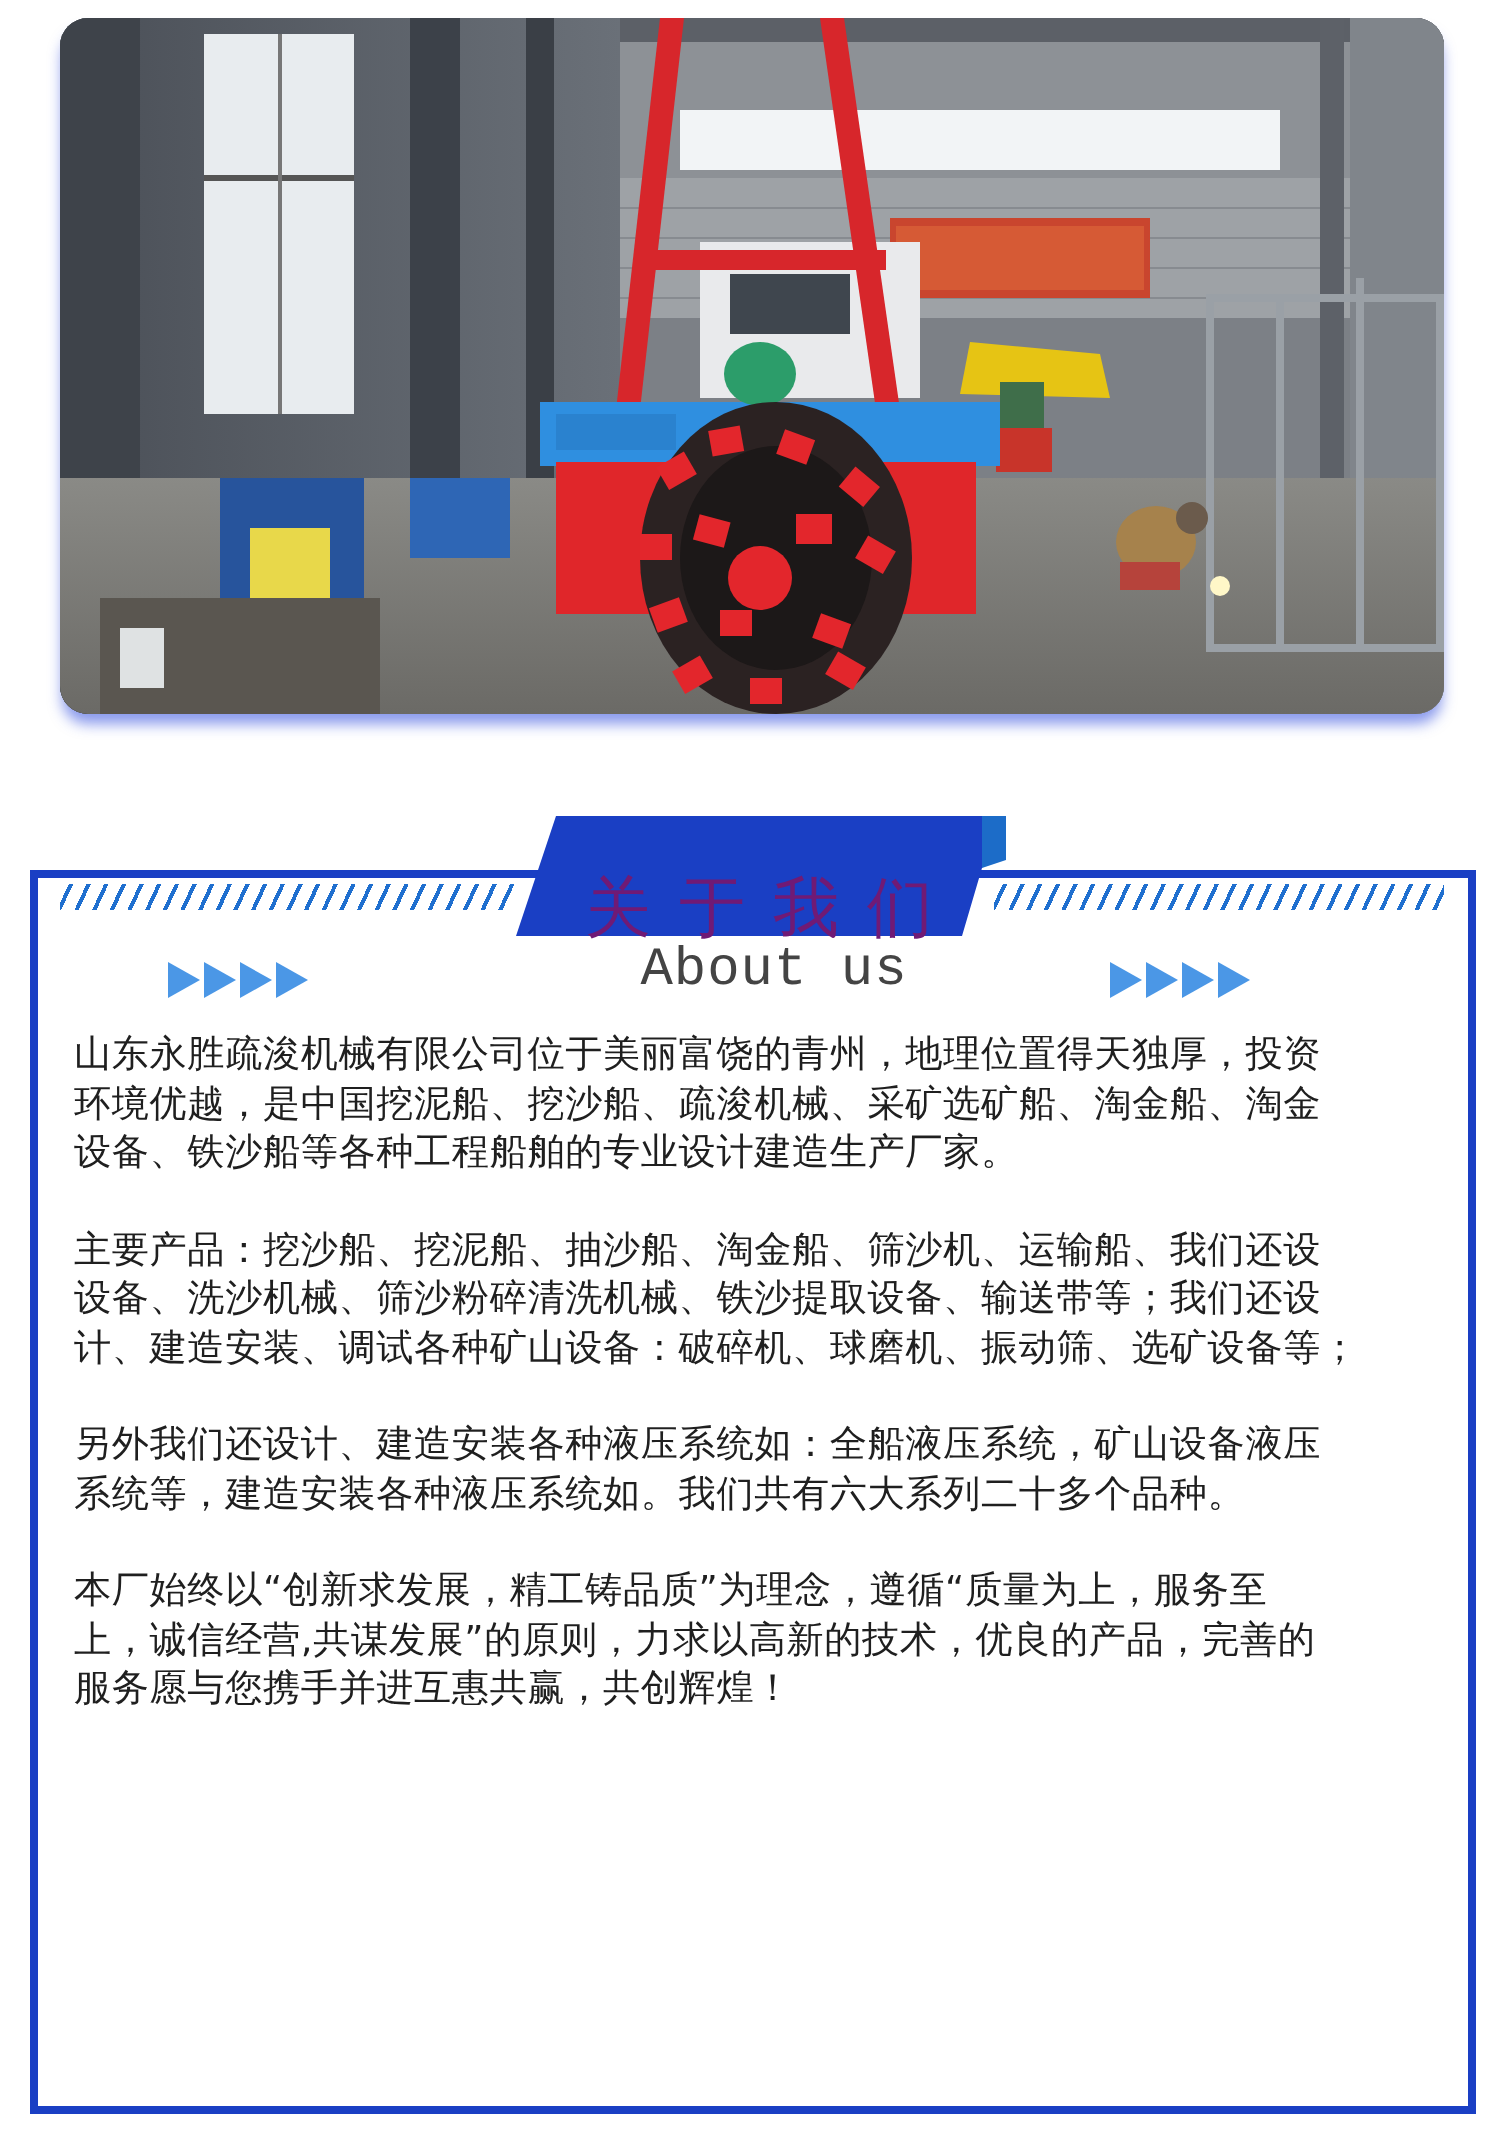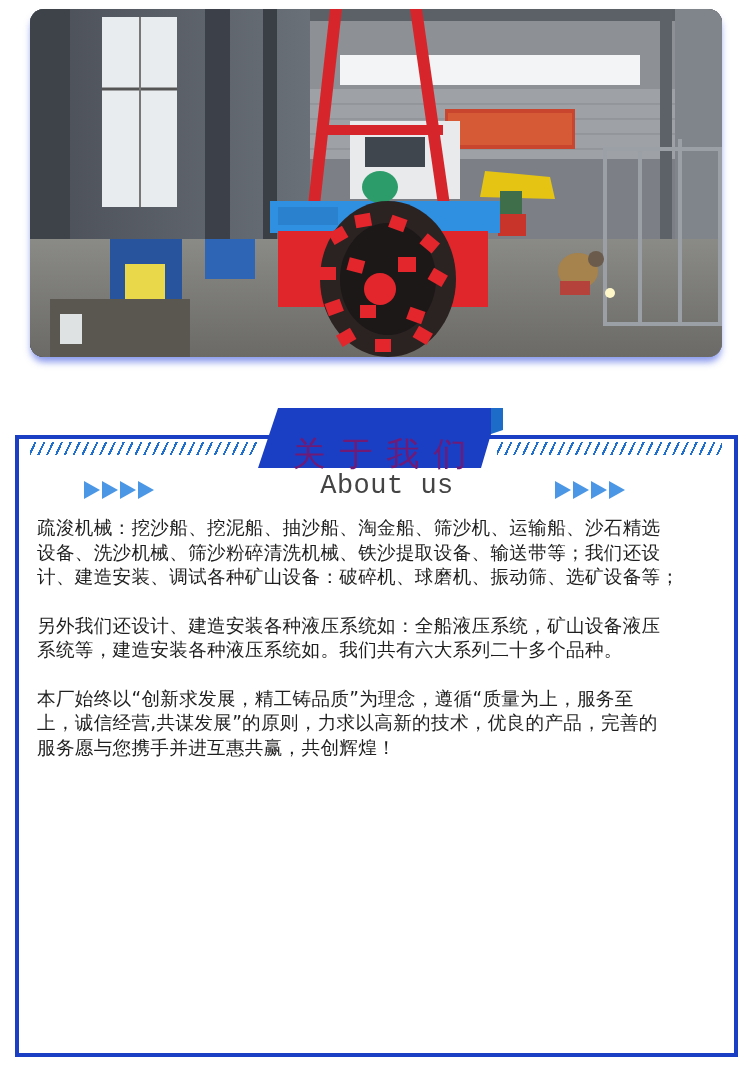--- a/index.html
+++ b/index.html
@@ -193,21 +193,26 @@
 <div class="subtitle">About us</div>
 <div class="arrows right">
   <span class="arrow"></span>
   <span class="arrow"></span>
   <span class="arrow"></span>
   <span class="arrow"></span>
 </div>
 
 <div class="content">
   <p class="para">
-    <span class="line">疏浚机械：挖沙船、挖泥船、抽沙船、淘金船、筛沙机、运输船、沙石精选</span>
+    <span class="line">山东永胜疏浚机械有限公司位于美丽富饶的青州，地理位置得天独厚，投资</span>
+    <span class="line">环境优越，是中国挖泥船、挖沙船、疏浚机械、采矿选矿船、淘金船、淘金</span>
+    <span class="line">设备、铁沙船等各种工程船舶的专业设计建造生产厂家。</span>
+  </p>
+  <p class="para">
+    <span class="line">主要产品：挖沙船、挖泥船、抽沙船、淘金船、筛沙机、运输船、我们还设</span>
     <span class="line">设备、洗沙机械、筛沙粉碎清洗机械、铁沙提取设备、输送带等；我们还设</span>
     <span class="line">计、建造安装、调试各种矿山设备：破碎机、球磨机、振动筛、选矿设备等；</span>
   </p>
   <p class="para">
     <span class="line">另外我们还设计、建造安装各种液压系统如：全船液压系统，矿山设备液压</span>
     <span class="line">系统等，建造安装各种液压系统如。我们共有六大系列二十多个品种。</span>
   </p>
   <p class="para">
     <span class="line">本厂始终以“创新求发展，精工铸品质”为理念，遵循“质量为上，服务至</span>
     <span class="line">上，诚信经营,共谋发展”的原则，力求以高新的技术，优良的产品，完善的</span>

